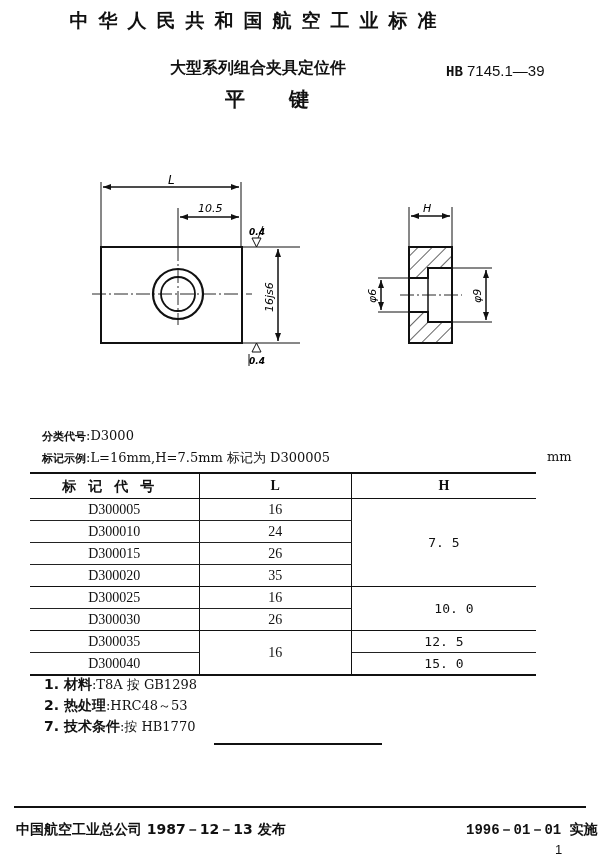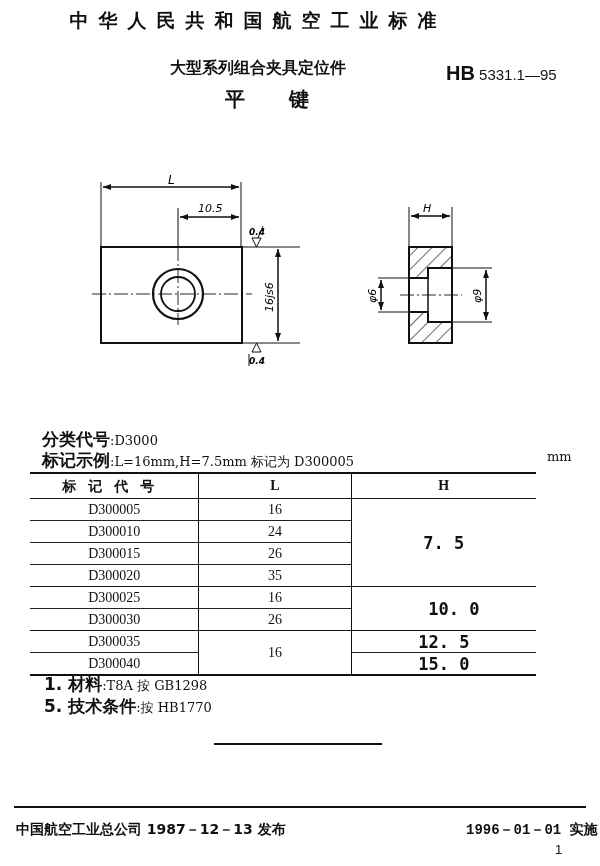--- a/index.html
+++ b/index.html
@@ -5,61 +5,61 @@
   html, body { margin:0; padding:0; background:#ffffff; }
   body { width:600px; height:866px; position:relative; overflow:hidden;
          font-family:"DejaVu Serif","Liberation Serif",serif; color:#111; }
   .abs { position:absolute; }
   .org-title { left:0; width:516px; top:8px; text-align:center; font-family:"DejaVu Sans","Liberation Sans",sans-serif;
                font-weight:bold; font-size:19px; letter-spacing:10px; }
   .doc-title { left:150px; top:58px; font-family:"DejaVu Sans","Liberation Sans",sans-serif; font-weight:bold; font-size:16px; letter-spacing:0px;margin-left:20px; }
   .doc-subtitle { left:225px; top:86px; font-family:"DejaVu Sans","Liberation Sans",sans-serif; font-weight:bold; font-size:20px; letter-spacing:0; }
   .doc-subtitle span.gap { display:inline-block; width:44px; }
   .std-code { left:446px; top:62px; font-family:"Liberation Sans","DejaVu Sans",sans-serif; font-size:15px; }
-  .std-code b { font-family:Liberation Sans, sans-serif; font-weight:bold; font-size:20px; }
+  .std-code b { font-family:Liberation Mono, monospace; font-weight:bold; font-size:14px; }
 
   .drawing { left:0; top:160px; width:600px; height:220px; }
 
   .meta-line { left:42px; font-size:13px; font-family:"DejaVu Serif","Liberation Serif",serif; }
-  .meta-line .lbl { font-family:"DejaVu Sans","Liberation Sans",sans-serif; font-weight:bold; font-size:17px; }
+  .meta-line .lbl { font-family:"DejaVu Sans","Liberation Sans",sans-serif; font-weight:bold; font-size:11px; }
   .unit { left:547px; top:449px; font-size:13px; }
 
   table.spec { position:absolute; left:30px; top:472px; width:506px; border-collapse:collapse;
                font-family:"Liberation Serif","DejaVu Serif",serif; font-size:14px; }
   table.spec td, table.spec th { padding:0; text-align:center; height:21px; line-height:20px; }
   table.spec th { height:24px; font-weight:bold; }
   table.spec th.hd-code { font-family:"DejaVu Sans","Liberation Sans",sans-serif; font-size:14px; letter-spacing:12px; }
   table.spec tr.top th { border-top:2px solid #111; border-bottom:1.5px solid #111; }
   table.spec td { border-bottom:1px solid #222; }
   table.spec tr.last td, table.spec td.last { border-bottom:2px solid #111; }
   table.spec .c1 { width:175px; border-right:1.5px solid #111; }
   table.spec .c2 { width:159px; border-right:1.5px solid #111; }
   table.spec .c3 { width:172px; }
-  table.spec td.hval { font-family:"DejaVu Sans Mono","Liberation Mono",monospace; font-weight:bold; font-size:17px; }
+  table.spec td.hval { font-family:"DejaVu Sans Mono","Liberation Mono",monospace; font-weight:normal; font-size:13px; }
 
   .notes { left:44px; top:674px; font-size:13px; line-height:21px; }
-  .notes .lbl { font-family:"DejaVu Sans","Liberation Sans",sans-serif; font-weight:bold; font-size:17px; }
+  .notes .lbl { font-family:"DejaVu Sans","Liberation Sans",sans-serif; font-weight:bold; font-size:14px; }
   .end-rule { left:214px; top:743px; width:168px; height:0; border-top:2px solid #111; }
 
   .footer-rule { left:14px; top:806px; width:572px; height:0; border-top:2px solid #111; }
   .issuer { left:16px; top:821px; font-family:"DejaVu Sans","Liberation Sans",sans-serif; font-weight:bold; font-size:14px; }
   .effective { left:466px; top:821px; font-family:Liberation Mono, monospace; font-weight:bold; font-size:14px; }
   .page-num { left:555px; top:842px; font-family:"Liberation Sans",sans-serif; font-size:13px; }
 </style>
 </head>
 <body>
 
 <div class="abs org-title">中华人民共和国航空工业标准</div>
 <div class="abs doc-title">大型系列组合夹具定位件</div>
 <div class="abs doc-subtitle">
   <span>平</span><span class="gap"></span><span>键</span>
 </div>
 <div class="abs std-code">
   <b>HB</b>
-  <span>5331.1—95</span>
+  <span>7145.1—39</span>
 </div>
 
 <svg class="abs drawing" viewBox="0 160 600 220" width="600" height="220" xmlns="http://www.w3.org/2000/svg">
   <defs>
     <pattern id="hatch" patternUnits="userSpaceOnUse" width="10" height="10" patternTransform="rotate(45)">
       <line x1="0" y1="0" x2="0" y2="10" stroke="#111" stroke-width="1.3"></line>
     </pattern>
     <marker id="arr" markerWidth="8" markerHeight="6" refX="8" refY="3" orient="auto">
       <path d="M0,0 L8,3 L0,6" fill="#111"></path>
     </marker>
@@ -182,20 +182,21 @@
   </tr>
   <tr class="last">
     <td class="c1">D300040</td>
     <td class="c3 hval">15. 0</td>
   </tr>
 </tbody>
   </table>
 
 <div class="abs notes">
   <div><span class="lbl">1. 材料</span><span>:</span><span>T8A 按 GB1298</span></div>
-  <div><span class="lbl">5. 技术条件</span><span>:</span><span>按 HB1770</span></div>
+  <div><span class="lbl">2. 热处理</span><span>:</span><span>HRC48～53</span></div>
+  <div><span class="lbl">7. 技术条件</span><span>:</span><span>按 HB1770</span></div>
 </div>
 <div class="abs end-rule"></div>
 
 <div class="abs footer-rule"></div>
 <div class="abs issuer">中国航空工业总公司 1987－12－13 发布</div>
 <div class="abs effective">1996－01－01 实施</div>
 <div class="abs page-num">1</div>
 
 </body></html>

